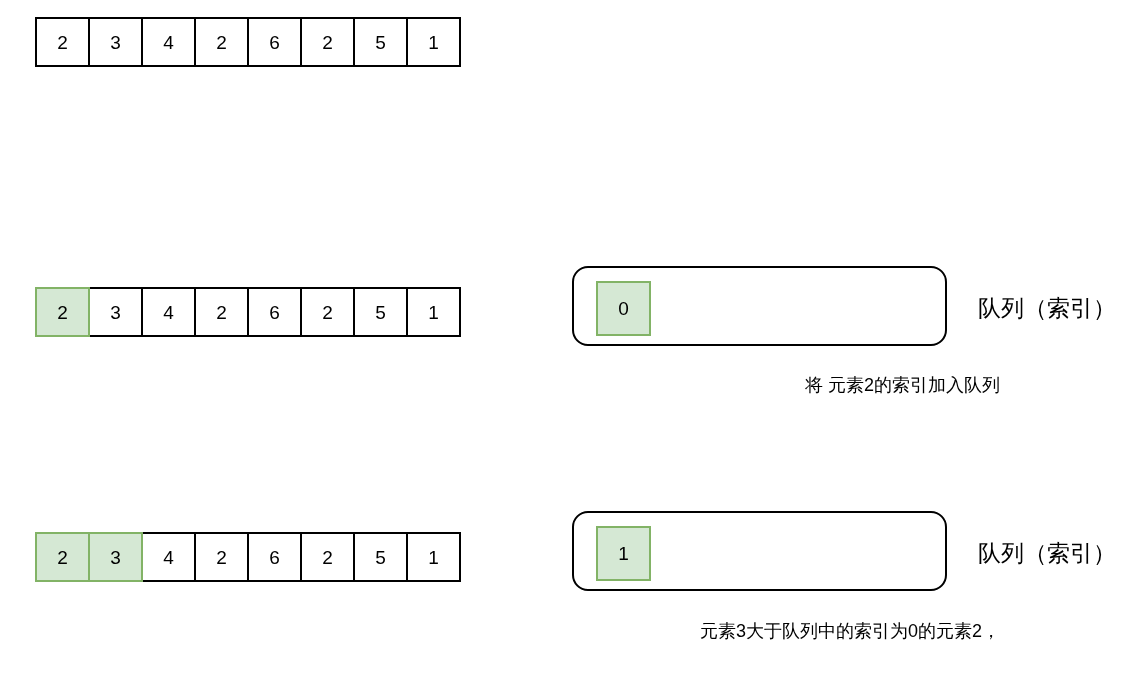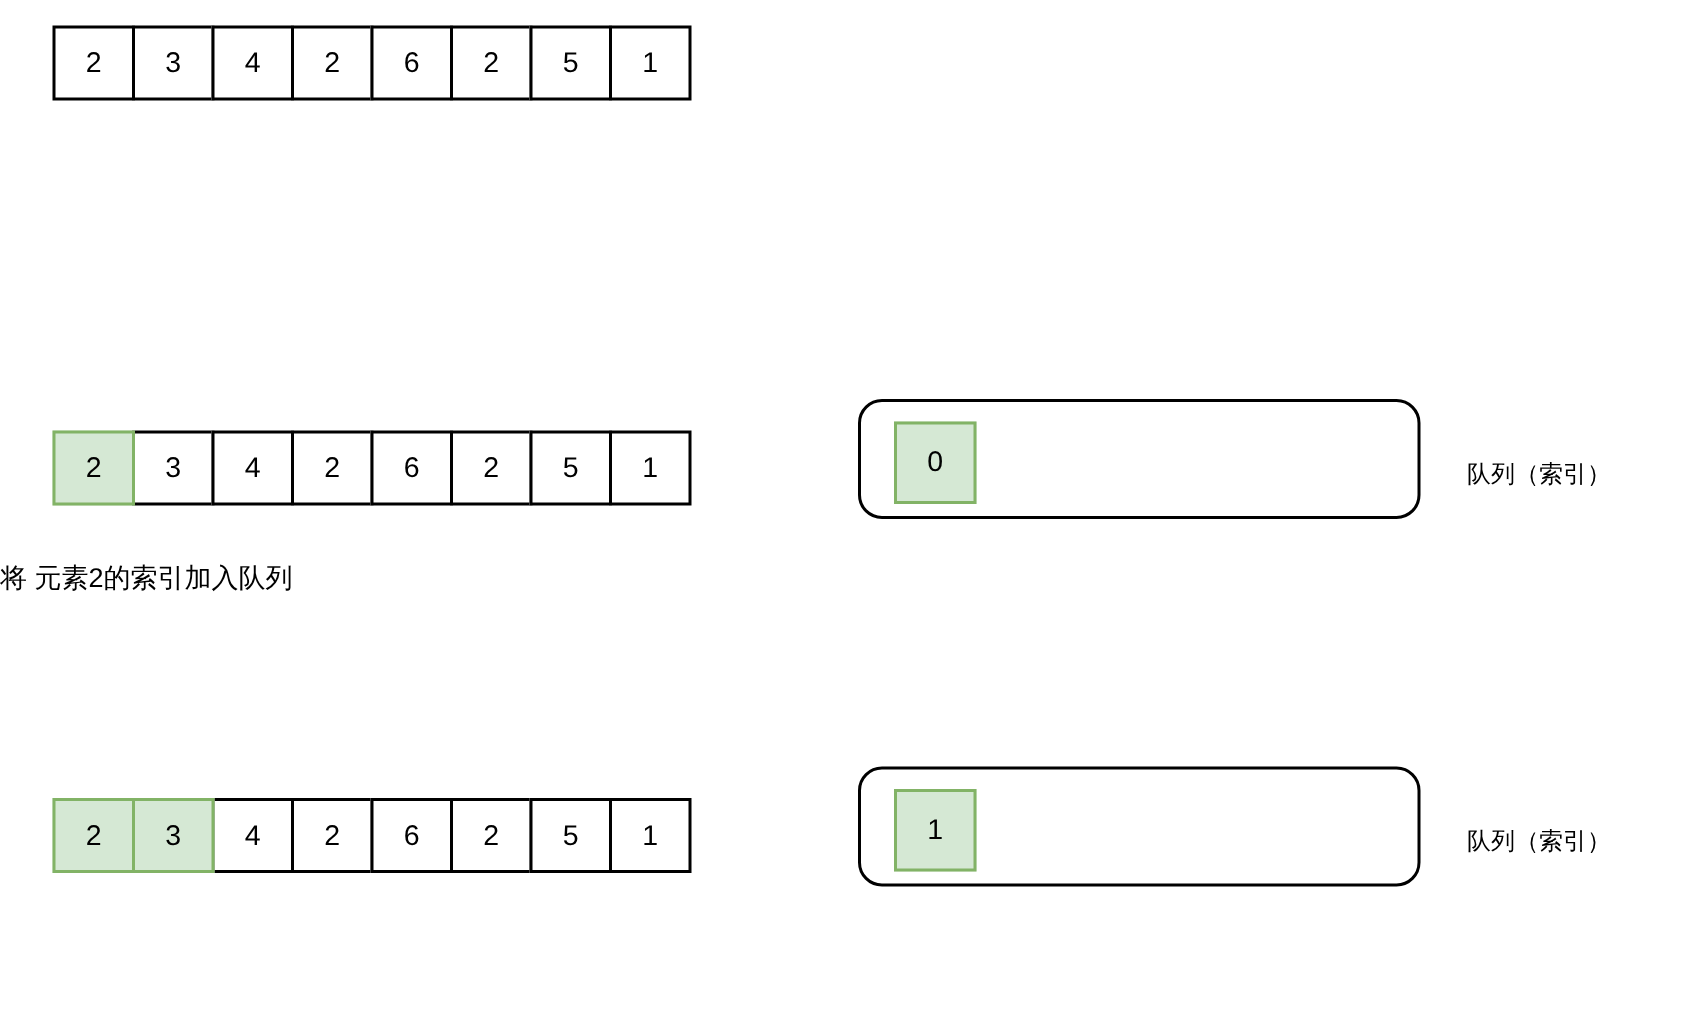--- a/index.html
+++ b/index.html
@@ -74,35 +74,34 @@
     align-items: center;
     justify-content: center;
     font-size: 19px;
     line-height: 1;
     color: #000000;
   }
 
   
   .queue-label {
     position: absolute;
-    font-size: 16px;
+    font-size: 23px;
     line-height: 1;
     white-space: nowrap;
     color: #000000;
-    margin-top: 12px;
   }
   #queue-label-1 { left: 978px; top: 297px; }
   #queue-label-2 { left: 978px; top: 542px; }
 
   
   .caption {
     position: absolute;
     font-size: 18px;
     line-height: 26px;
-    text-align: left;
+    text-align: right;
     white-space: nowrap;
     color: #000000;
   }
   #caption-1 {
     left: 0;
     width: 1000px;
     top: 372px;
   }
   #caption-2 {
     left: 0;
@@ -155,13 +154,14 @@
   <div class="cell">5</div>
   <div class="cell">1</div>
 </div>
 
 <div class="queue" id="queue-2">
   <div class="queue-cell">1</div>
 </div>
 <div class="queue-label" id="queue-label-2">队列（索引）</div>
 
 <div class="caption" id="caption-2">
+  <span class="line">元素3大于队列中的索引为0的元素2，</span>
 </div>
 
 </body></html>

